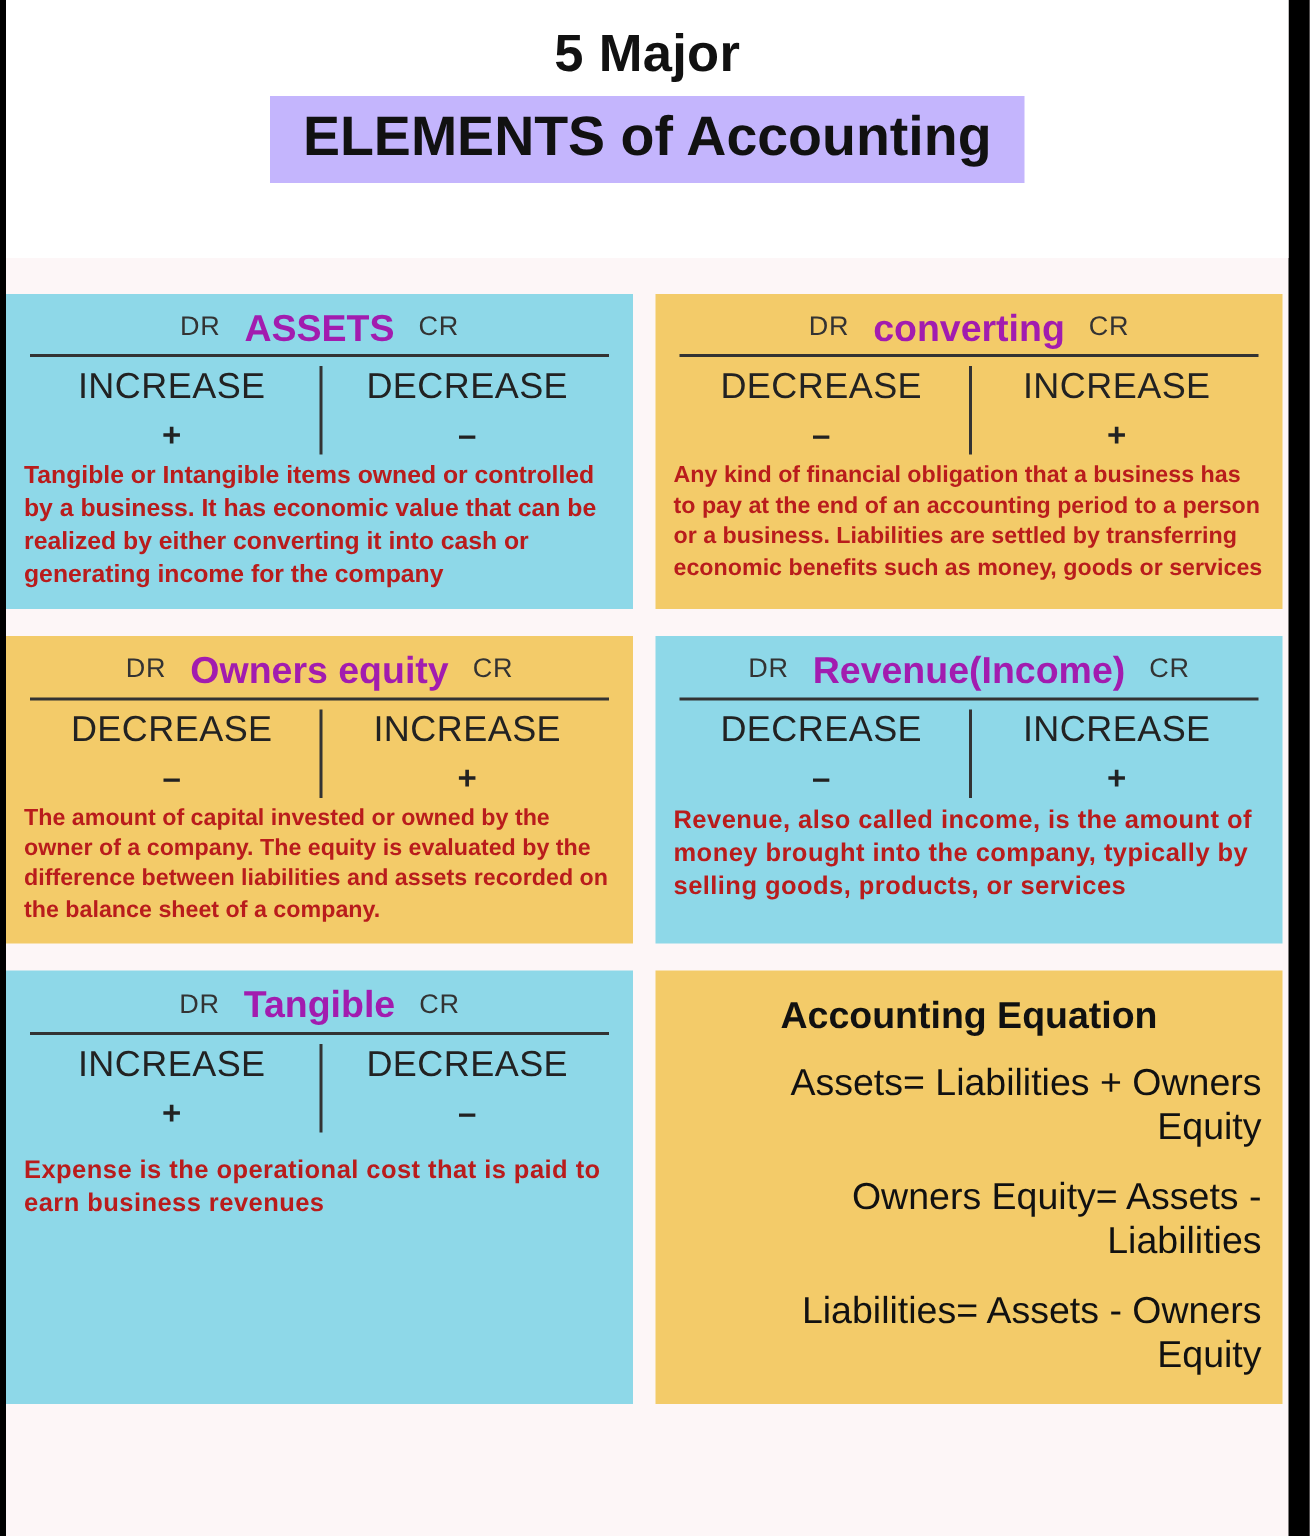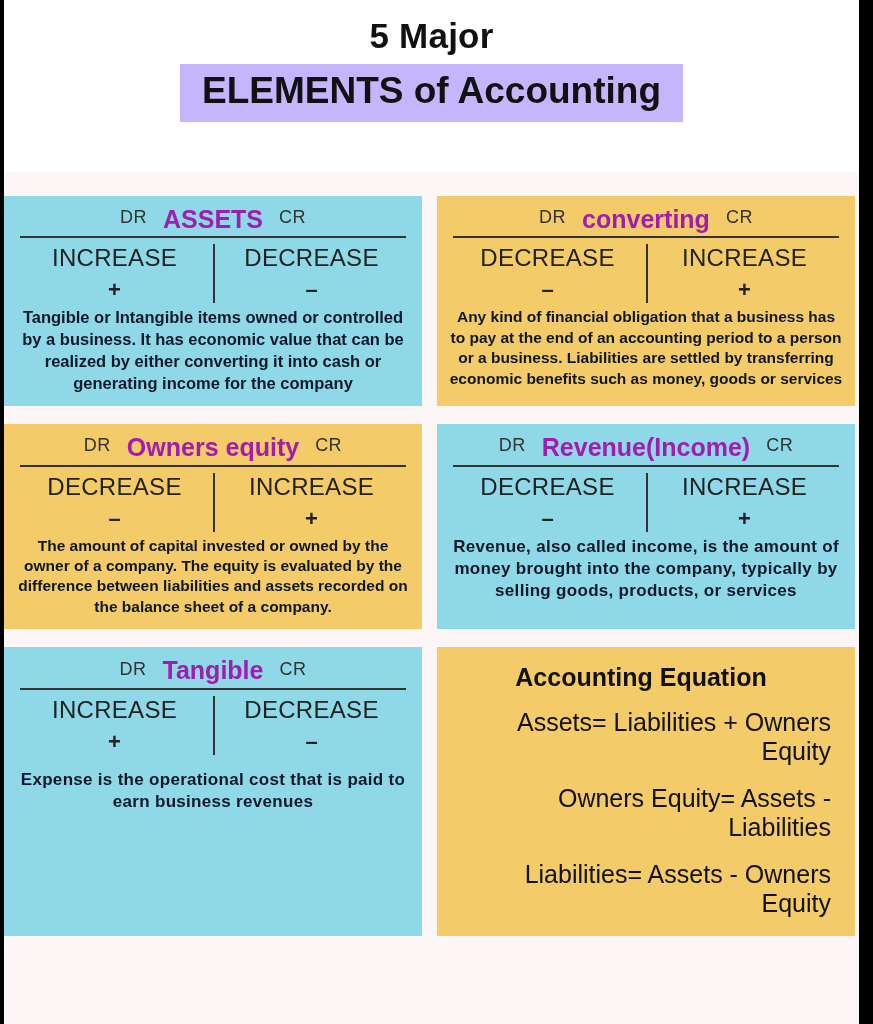--- a/index.html
+++ b/index.html
@@ -136,38 +136,37 @@
     position: absolute;
     left: 50%;
     top: 0;
     width: 2px;
     height: 100%;
     background: #333;
   }
   .desc {
     font-size: 16.5px;
     line-height: 1.32;
-    color: #0f172a;
+    color: #b91c1c;
     font-weight: bold;
     margin-top: 4px;
-    text-align: center;
   }
   .desc.small {
     font-size: 15.5px;
   }
   .desc.wide {
     font-size: 17px;
     letter-spacing: 0.3px;
   }
   
   .eq-card {
     box-sizing: border-box;
     width: 418px;
     background: #f3cb69;
-    padding: 16px 24px 18px 14px;
+    padding: 16px 14px 18px 14px;
     text-align: center;
   }
   .eq-title {
     font-size: 25px;
     font-weight: bold;
     color: #111;
     margin-bottom: 16px;
   }
   .eq-line {
     font-size: 25px;

